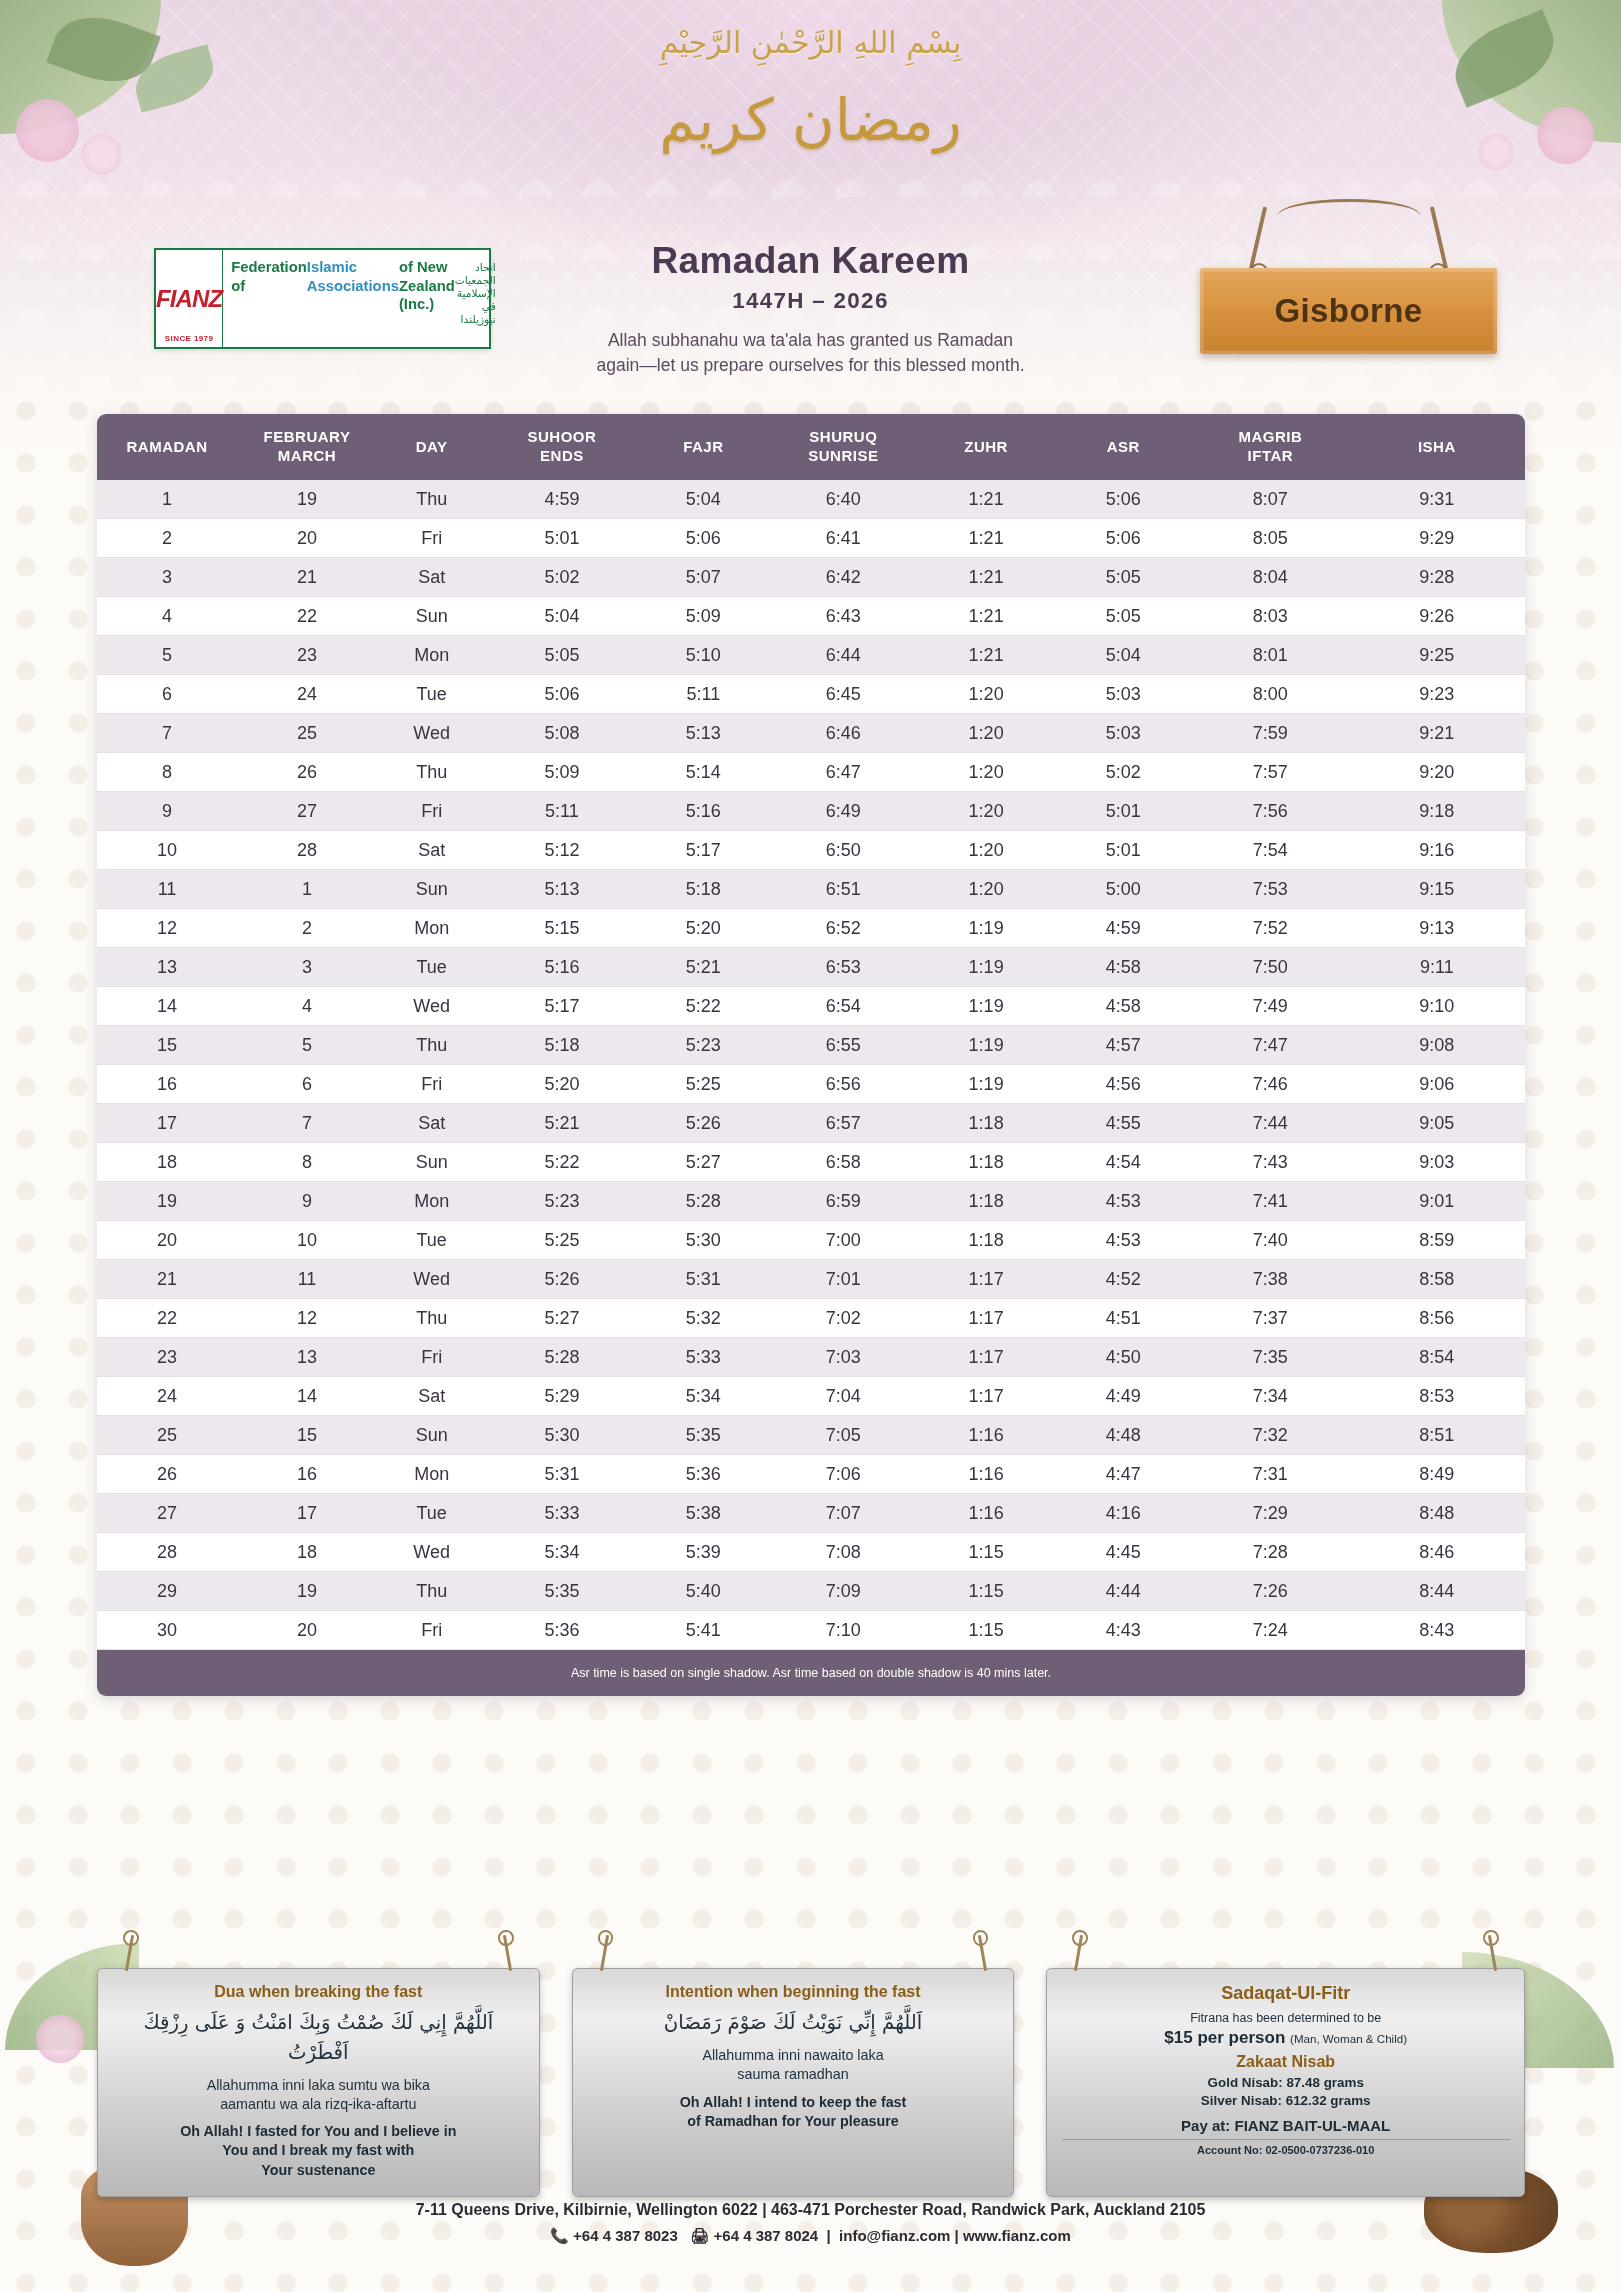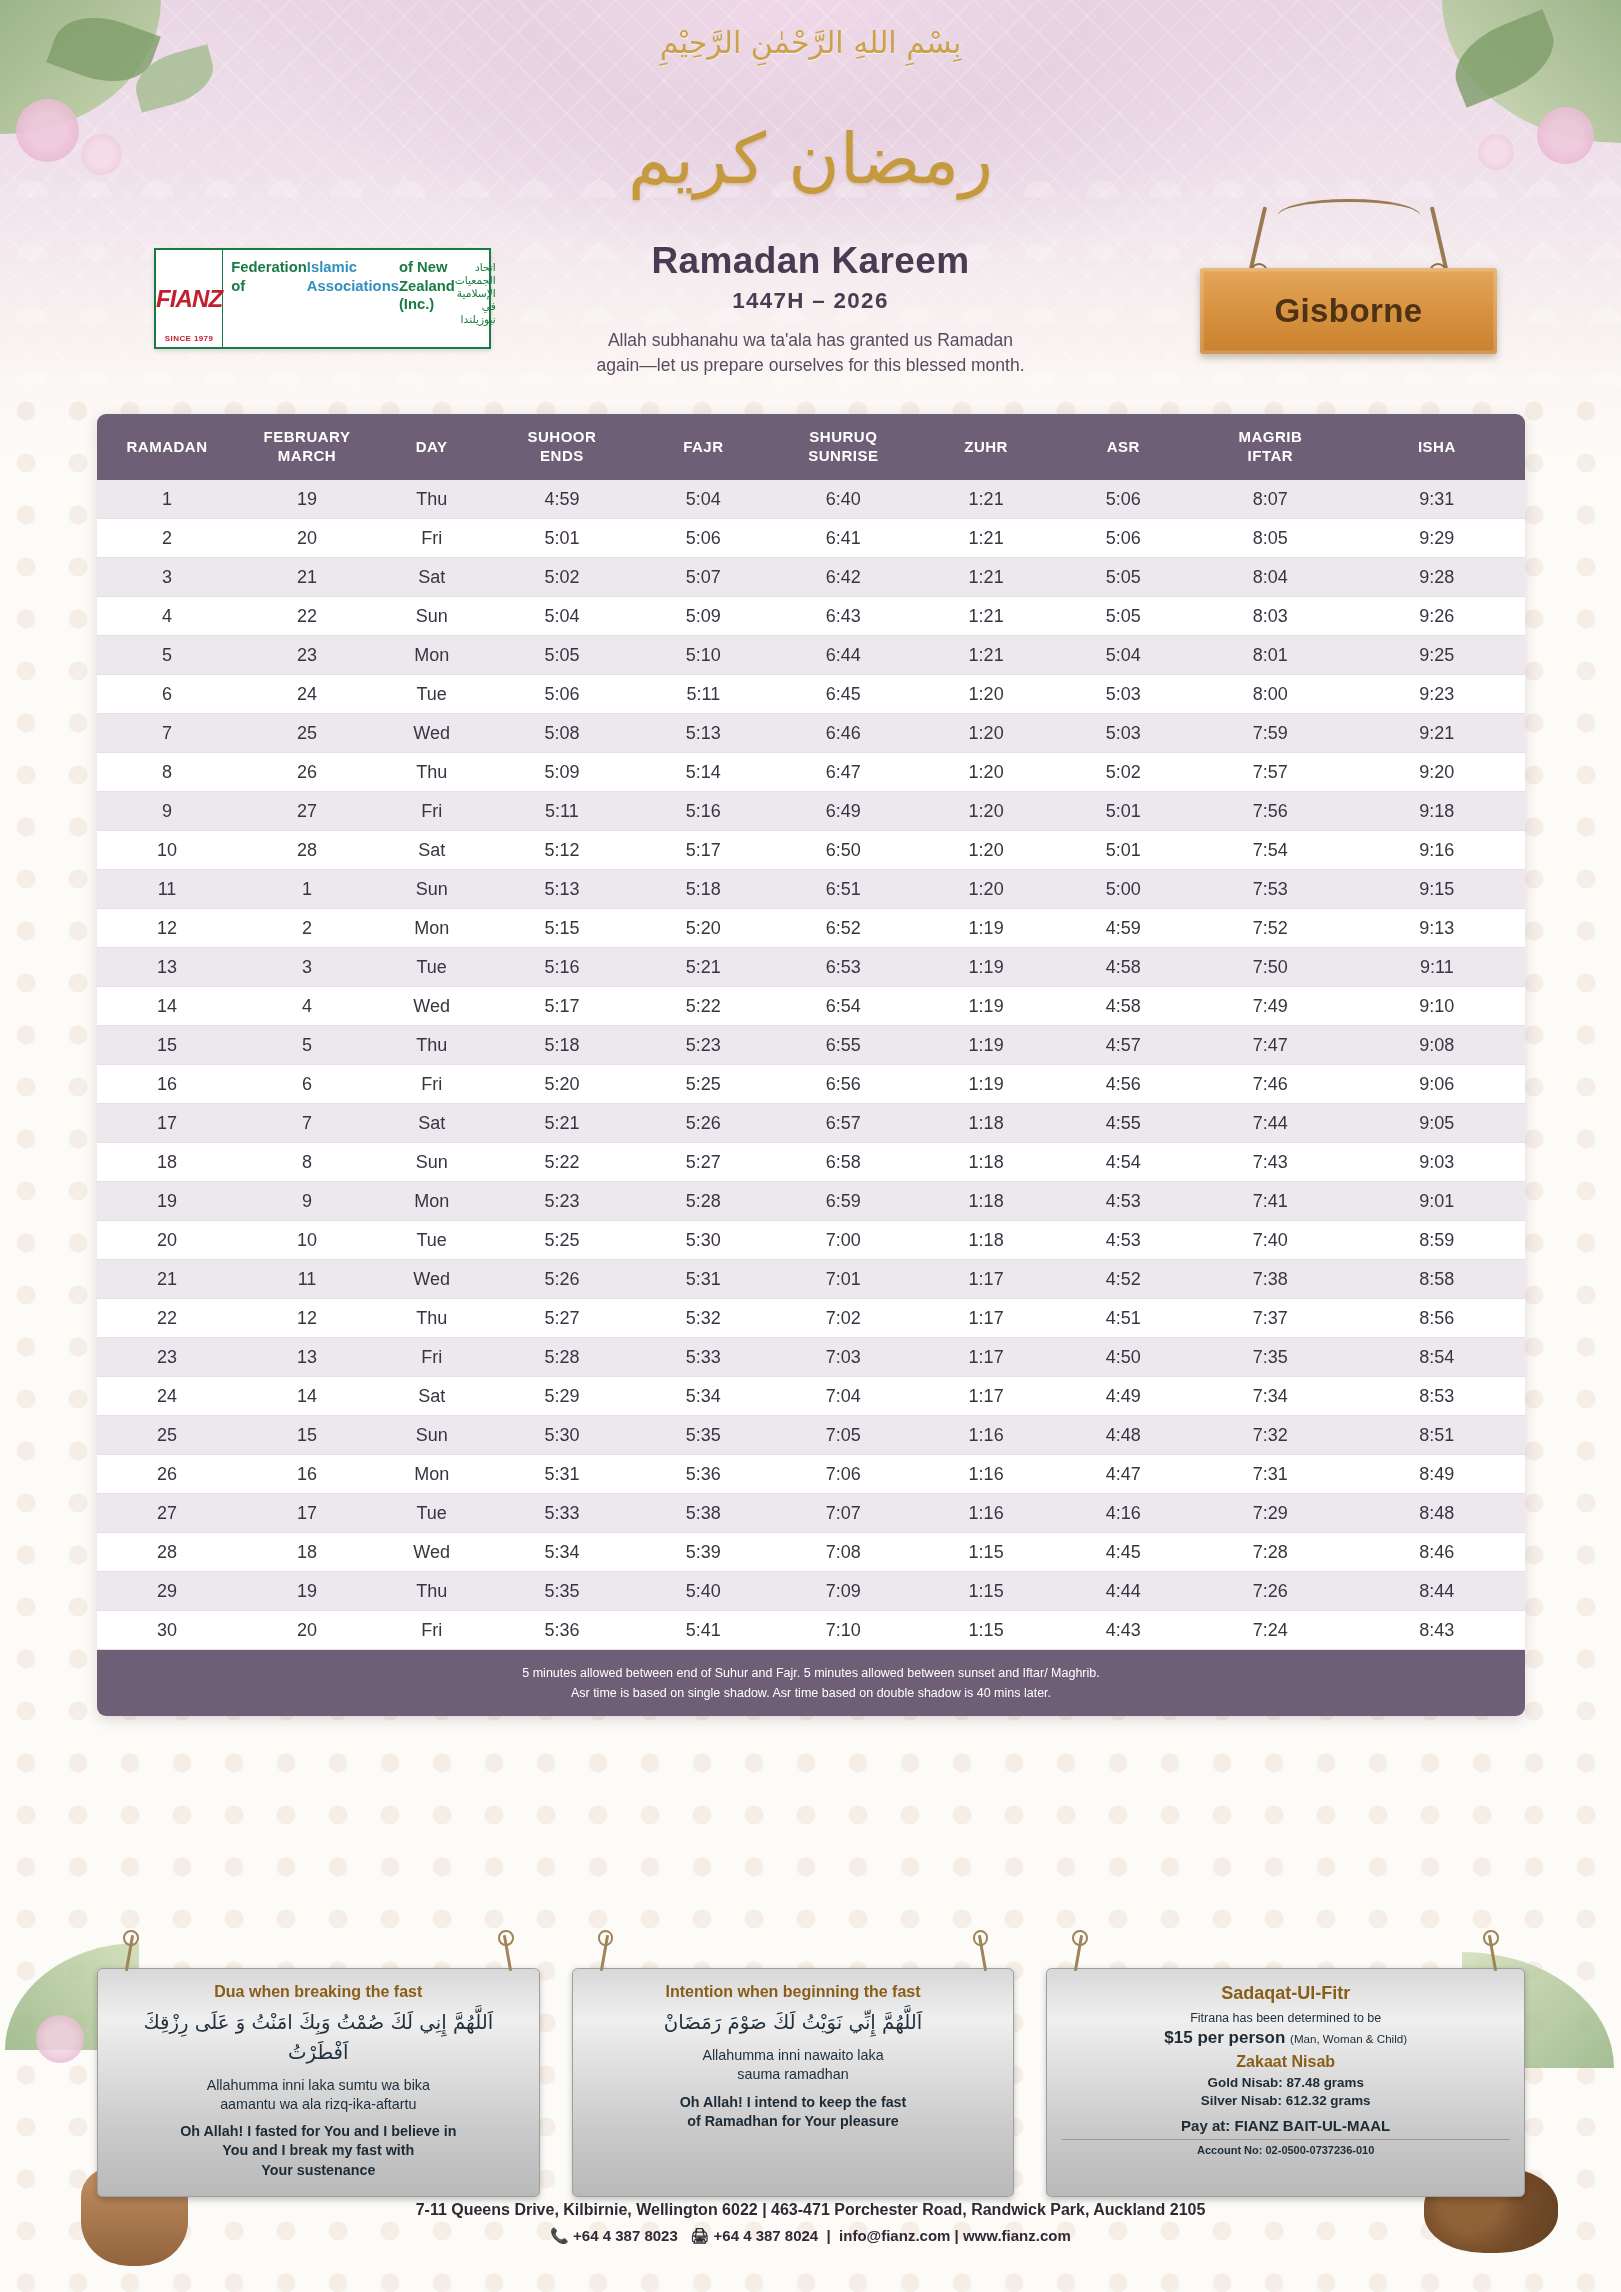--- a/index.html
+++ b/index.html
@@ -71,23 +71,23 @@
     font-size: 30px;
     color: #c9a24a;
     letter-spacing: 0.9px;
     font-family: "DejaVu Sans", sans-serif;
     text-shadow: 0 0.9px 0 rgba(255,255,255,.6);
   }
 
   
   .arabic-title {
     position: absolute;
-    top: 124px; left: 0; right: 0;
+    top: 91px; left: 0; right: 0;
     text-align: center;
-    font-size: 70px;
+    font-size: 58px;
     line-height: 1;
     color: #c59a3f;
     font-family: "DejaVu Sans", sans-serif;
     text-shadow: 0 1.8px 2.7px rgba(160,120,40,.28);
   }
   .title-en {
     position: absolute;
     top: 240px; left: 0; right: 0;
     text-align: center;
     font-size: 37px;
@@ -841,21 +841,20 @@
             <td>5:41</td>
             <td>7:10</td>
             <td>1:15</td>
             <td>4:43</td>
             <td>7:24</td>
             <td>8:43</td>
           </tr>
         </tbody>
     </table>
     <div class="note-bar">
-      <div>5 minutes allowed between end of Suhur and Fajr. 5 minutes allowed between sunset and Iftar/ Maghrib.</div>
       <div>Asr time is based on single shadow. Asr time based on double shadow is 40 mins later.</div>
     </div>
   </div>
 
   <div class="cards">
 
     <div class="dua-card">
       <span class="card-hook l"></span>
       <span class="card-hook r"></span>
       <span class="card-rope l"></span>

